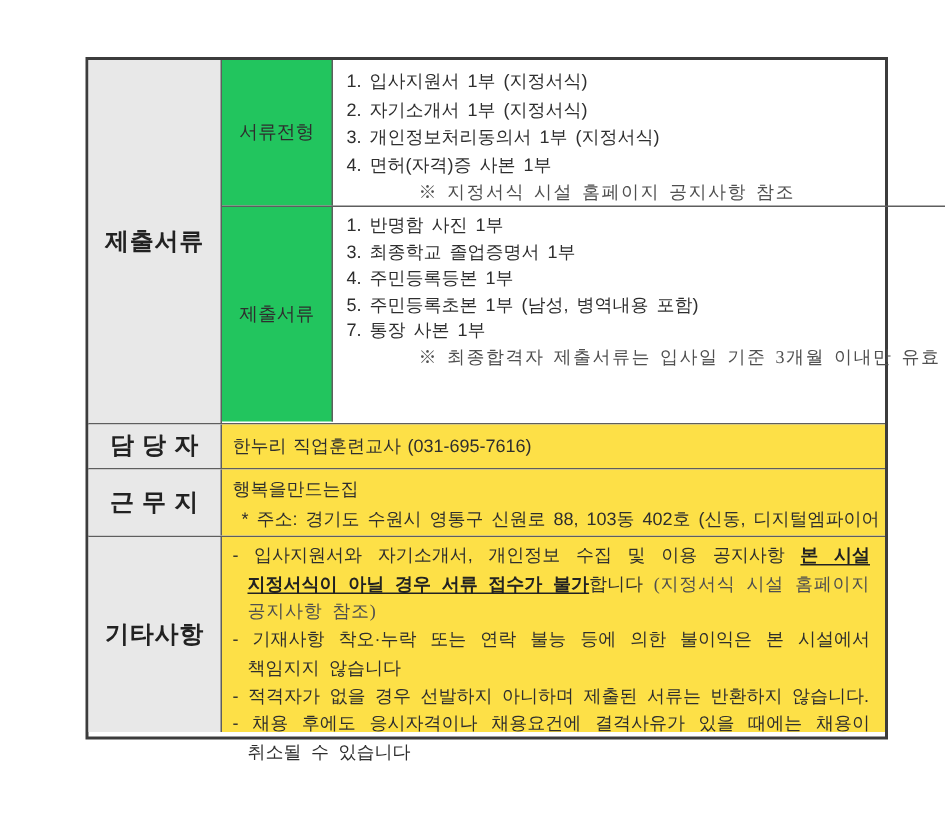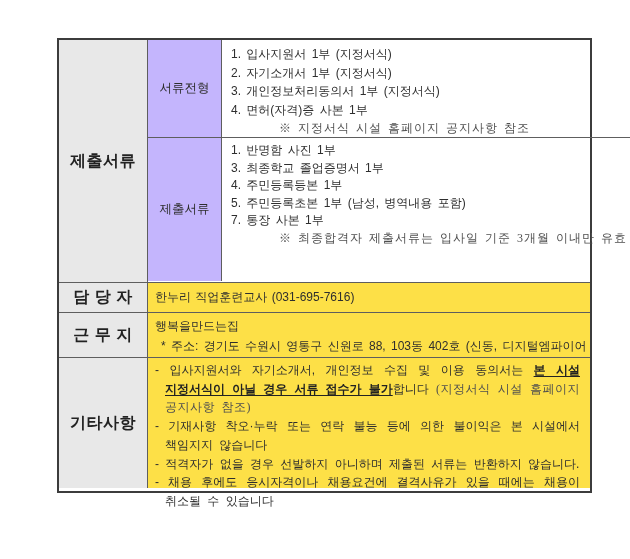--- a/index.html
+++ b/index.html
@@ -59,21 +59,21 @@
   .stage-label-cell {
     width: 74px;
     flex: 0 0 74px;
     border-right: 1px solid #5e5e5e;
     display: flex;
     align-items: center;
     justify-content: center;
     font-size: 12.5px;
     color: #2e2e2e;
     box-sizing: border-box;
-    background: #c4b5fd;
+    background: #22c55e;
   }
   .stage-items { flex: 1 1 auto; padding: 5px 8px 0 9px; box-sizing: border-box; }
   .stage-row-screening .list-item { line-height: 18.6px; }
   .stage-row-final .stage-items { padding-top: 4px; }
   .stage-row-final .list-item { line-height: 17.5px; }
   .list-item { white-space: nowrap; word-spacing: 2px; }
   .note-line {
     font-family: "Liberation Serif", serif;
     color: #4f4f4f;
     letter-spacing: 1px;
@@ -166,21 +166,21 @@
       <div class="label-cell">근 무 지</div>
       <div class="value-cell">
         <div class="workplace-name">행복을만드는집</div>
         <div class="workplace-address">* 주소: 경기도 수원시 영통구 신원로 88, 103동 402호 (신동, 디지털엠파이어Ⅱ)</div>
       </div>
     </div>
 
     <div class="row row-etc">
       <div class="label-cell">기타사항</div>
       <div class="value-cell">
-        <p class="etc-note"><span>- 입사지원서와 자기소개서, 개인정보 수집 및 이용 동의서는 </span><span class="etc-emphasis">본 시설 지정서식이 아닐 경우 서류 접수가 불가</span><span>합니다 </span><span class="etc-aside">(지정서식 시설 홈페이지 공지사항 참조)</span></p>
+        <p class="etc-note"><span>- 입사지원서와 자기소개서, 개인정보 수집 및 이용 공지사항 </span><span class="etc-emphasis">본 시설 지정서식이 아닐 경우 서류 접수가 불가</span><span>합니다 </span><span class="etc-aside">(지정서식 시설 홈페이지 공지사항 참조)</span></p>
         <p class="etc-note">- 기재사항 착오·누락 또는 연락 불능 등에 의한 불이익은 본 시설에서 책임지지 않습니다</p>
         <p class="etc-note">- 적격자가 없을 경우 선발하지 아니하며 제출된 서류는 반환하지 않습니다.</p>
         <p class="etc-note">- 채용 후에도 응시자격이나 채용요건에 결격사유가 있을 때에는 채용이 취소될 수 있습니다</p>
       </div>
     </div>
 
   </div>
 </div>
 
 </body></html>

